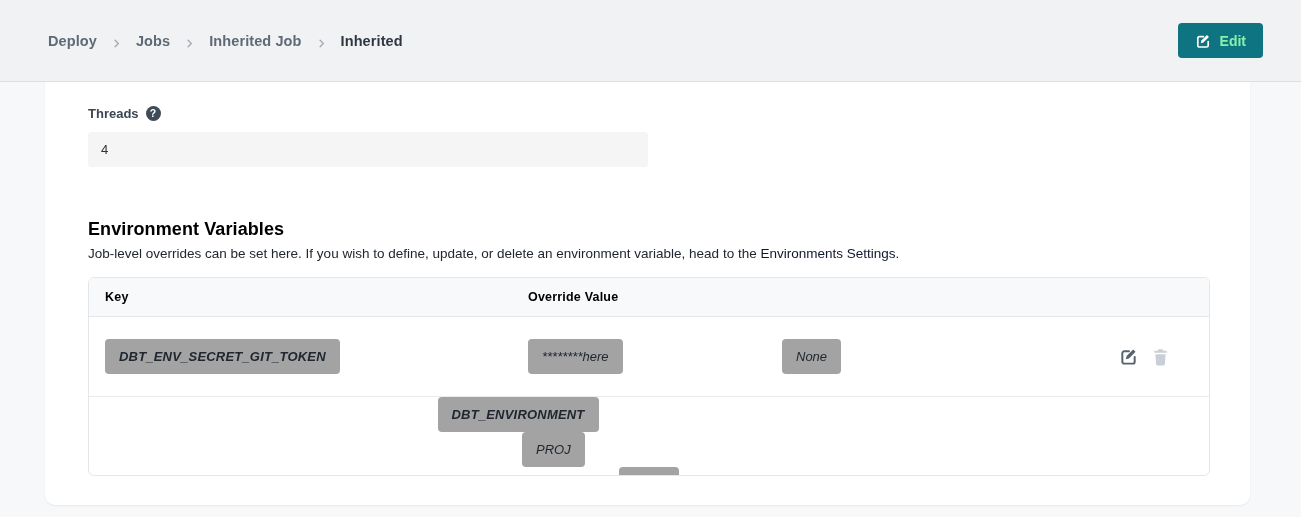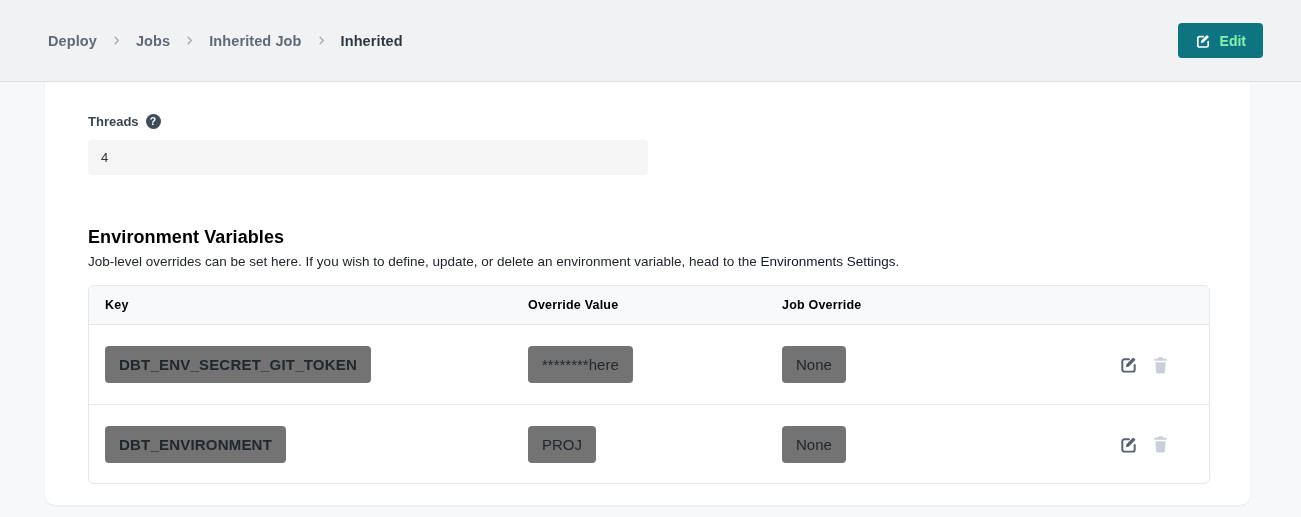--- a/index.html
+++ b/index.html
@@ -12,21 +12,21 @@
   
   .topbar {
     height: 82px;
     background: #f1f2f4;
     border-bottom: 1px solid #dcdfe3;
     display: flex;
     align-items: center;
     justify-content: space-between;
     padding: 0 38px 0 48px;
   }
-  .breadcrumb { display: flex; align-items: center; gap: 14px; }
+  .breadcrumb { display: flex; align-items: flex-end; gap: 14px; }
   .crumb {
     font-size: 14.5px; font-weight: 700; color: #5f6a76;
     cursor: pointer; letter-spacing: .1px;
   }
   .crumb.current { color: #2e3740; cursor: default; }
   .crumb-sep { display: flex; align-items: center; }
   .btn-edit {
     display: inline-flex; align-items: center; gap: 9px;
     background: #0e7482; color: #86efac;
     border: none; border-radius: 4px;
@@ -34,21 +34,21 @@
     font-family: inherit; font-size: 14px; font-weight: 700;
     cursor: pointer;
   }
   
   .card {
     margin: 0 51px 0 45px;
     width: 1205px; height: 423px;
     background: #ffffff;
     border-radius: 0 0 10px 10px;
     box-shadow: 0 1px 2px rgba(26,32,41,.07);
-    padding: 32px 40px 0 43px;
+    padding: 24px 40px 0 43px;
   }
   
   .field-label-row { display: flex; align-items: center; gap: 7px; }
   .field-label { font-size: 13px; font-weight: 700; color: #3c4652; }
   .help-badge {
     width: 15px; height: 15px; border-radius: 50%;
     background: #3f4b59; color: #ffffff;
     font-size: 10.5px; font-weight: 700;
     display: inline-flex; align-items: center; justify-content: center;
     cursor: pointer; line-height: 1;
@@ -81,34 +81,35 @@
     height: 39px;
     background: #f8f9fa;
     border-bottom: 1px solid #e4e6e9;
     padding: 0 16px;
   }
   .t-row {
     display: flex; align-items: center;
     height: 79px;
     padding: 0 16px;
   }
-  .t-row + .t-row { border-top: 1px solid #e8eaec; }
+  .t-row + .t-row { border-top: 1px solid #e8eaec; flex-direction: column; }
   .col-key { width: 423px; }
   .col-inherited { width: 254px; }
   .col-override { flex: 1; }
   .col-actions { width: 74px; display: flex; align-items: center; gap: 14px; justify-content: flex-start; }
   .th { font-size: 12.5px; font-weight: 700; color: #000000; letter-spacing: .2px; }
   .pill {
     display: inline-block;
-    background: #737373;
+    background: #a3a3a3;
     border-radius: 4px;
     padding: 10px 14px;
-    font-size: 15px; color: #20272f;
+    font-size: 13px; color: #20272f;
     max-width: 100%;
     white-space: nowrap;
+    font-style: italic;
   }
   .pill.key { font-weight: 700; letter-spacing: .2px; }
   .icon-btn {
     background: none; border: none; padding: 0;
     cursor: pointer; display: inline-flex; align-items: center;
   }
   .icon-edit-row { color: #58626e; }
   .icon-trash { color: #c9cfd6; }
 </style>
 </head>
@@ -157,21 +158,20 @@
   <input class="threads-input" type="text" readonly="" value="4" style="">
 
   <div class="env-section">
     <h2 class="env-title">Environment Variables</h2>
     <p class="env-desc"><span>Job-level overrides can be set here. If you wish to define, update, or delete an environment variable, head to the </span><a>Environments Settings</a><span>.</span></p>
 
     <div class="env-table">
       <div class="t-head">
         <div class="col-key th">Key</div>
         <div class="col-inherited th">Override Value</div>
-        <div class="col-override th">Job Override</div>
         <div class="col-actions"></div>
       </div>
 
       <div class="t-row">
         <div class="col-key">
           <span class="pill key">DBT_ENV_SECRET_GIT_TOKEN</span>
         </div>
         <div class="col-inherited">
           <span class="pill">********here</span>
         </div>

